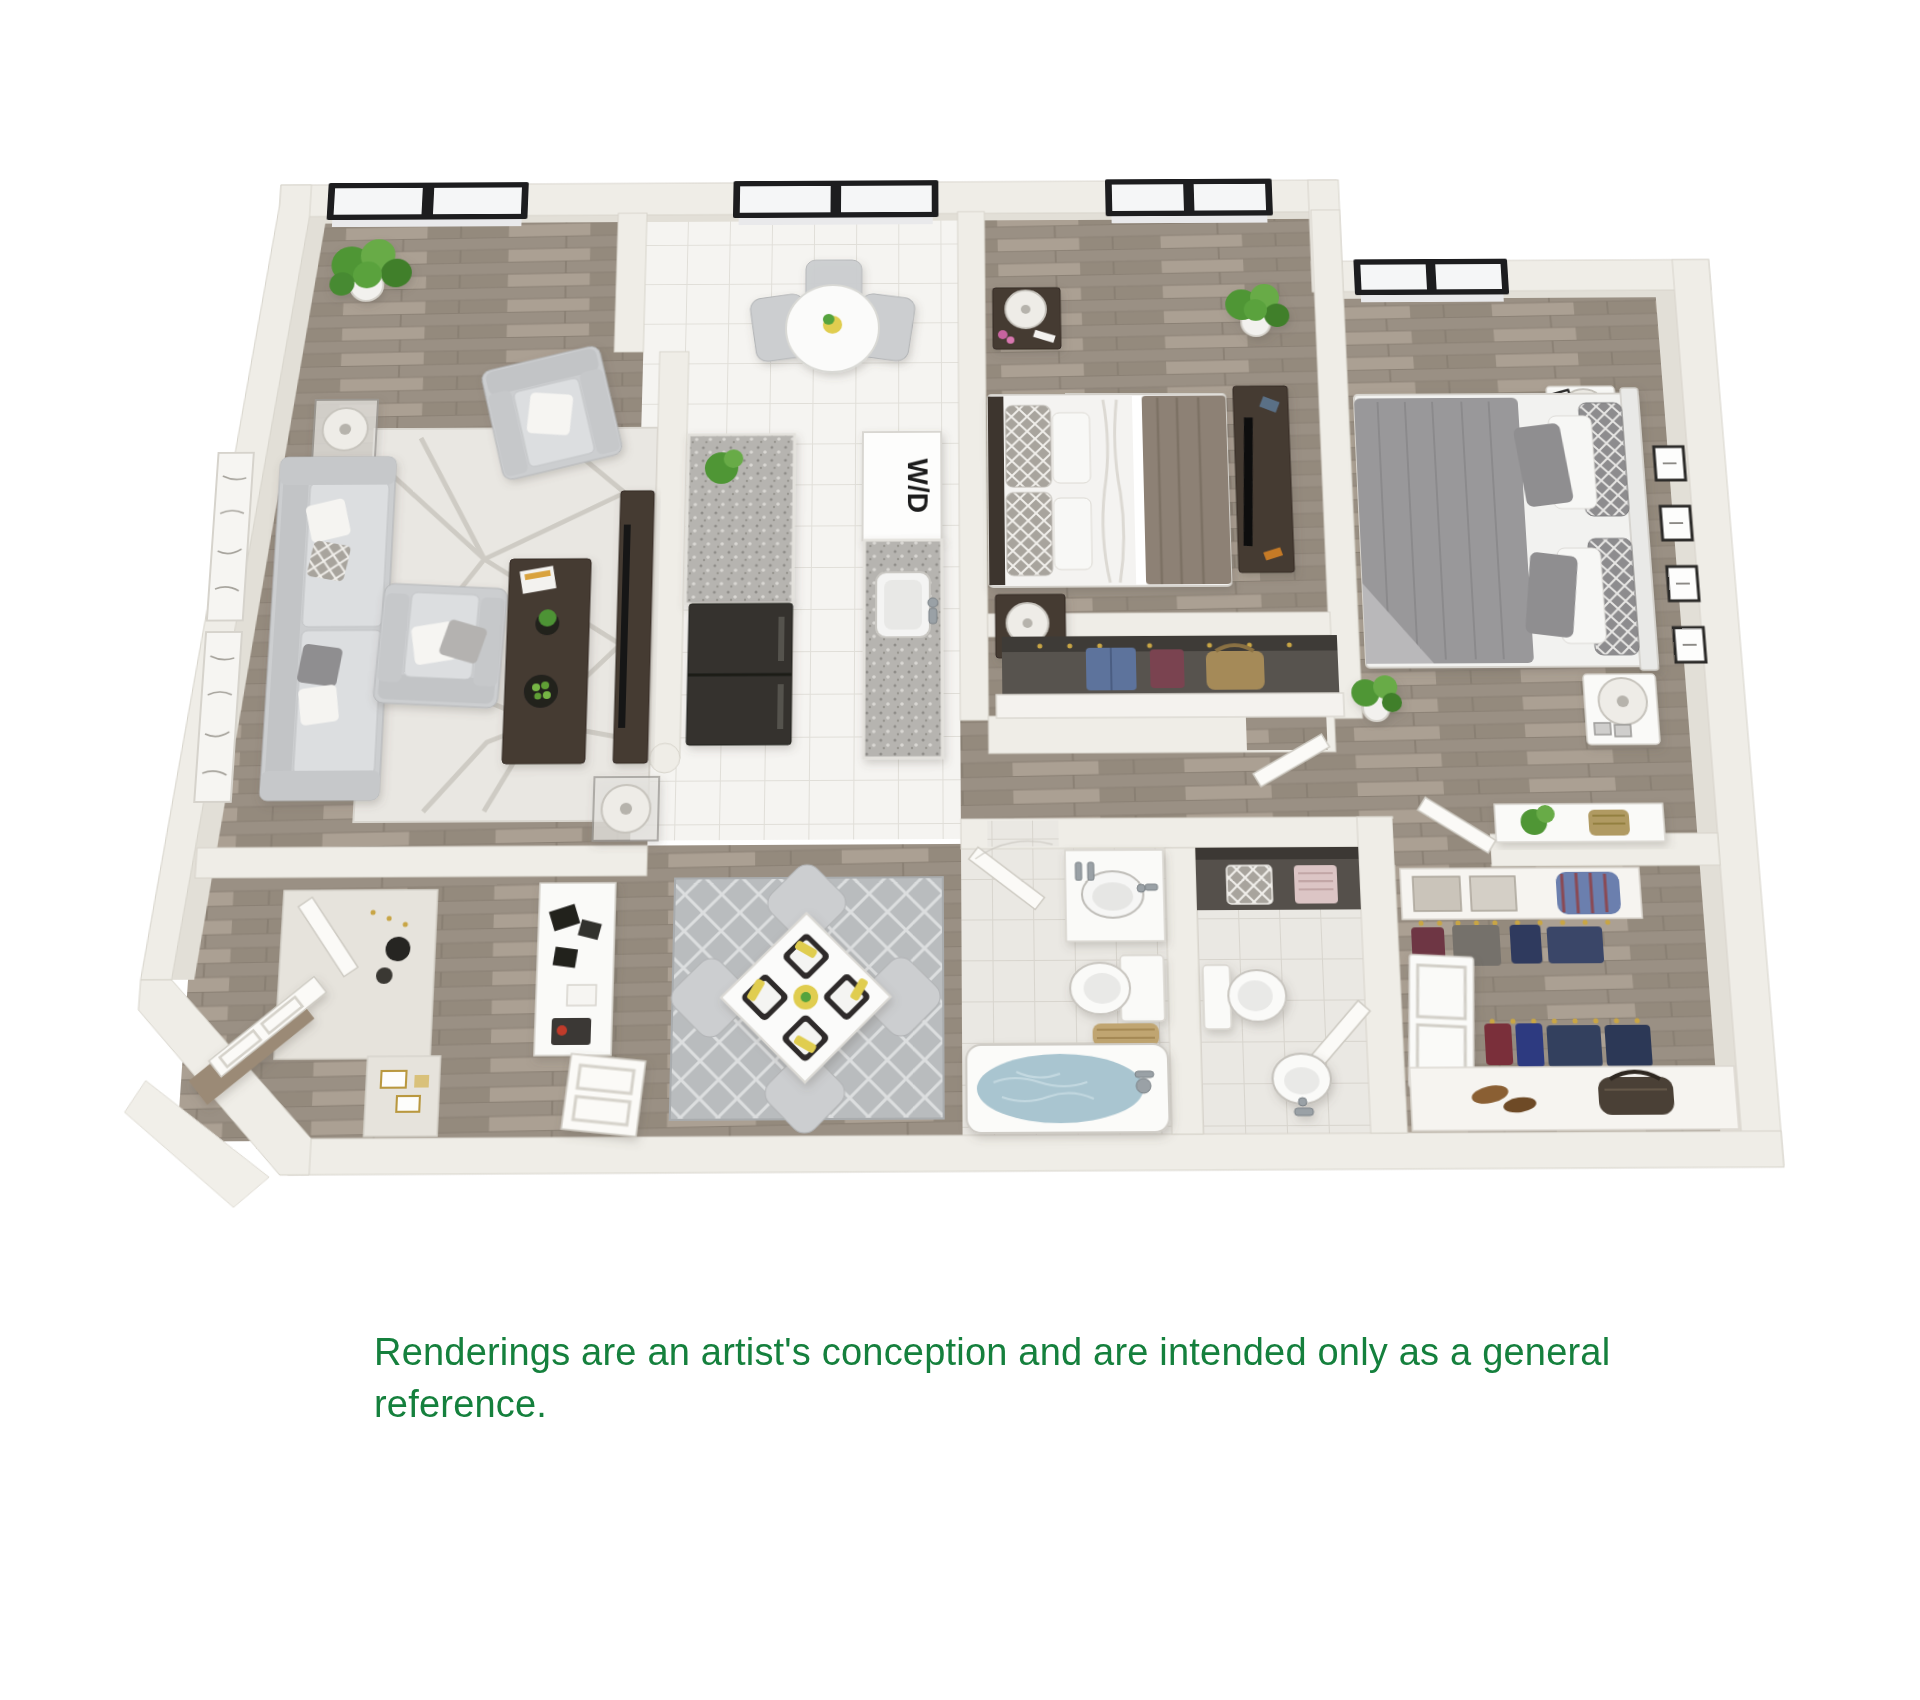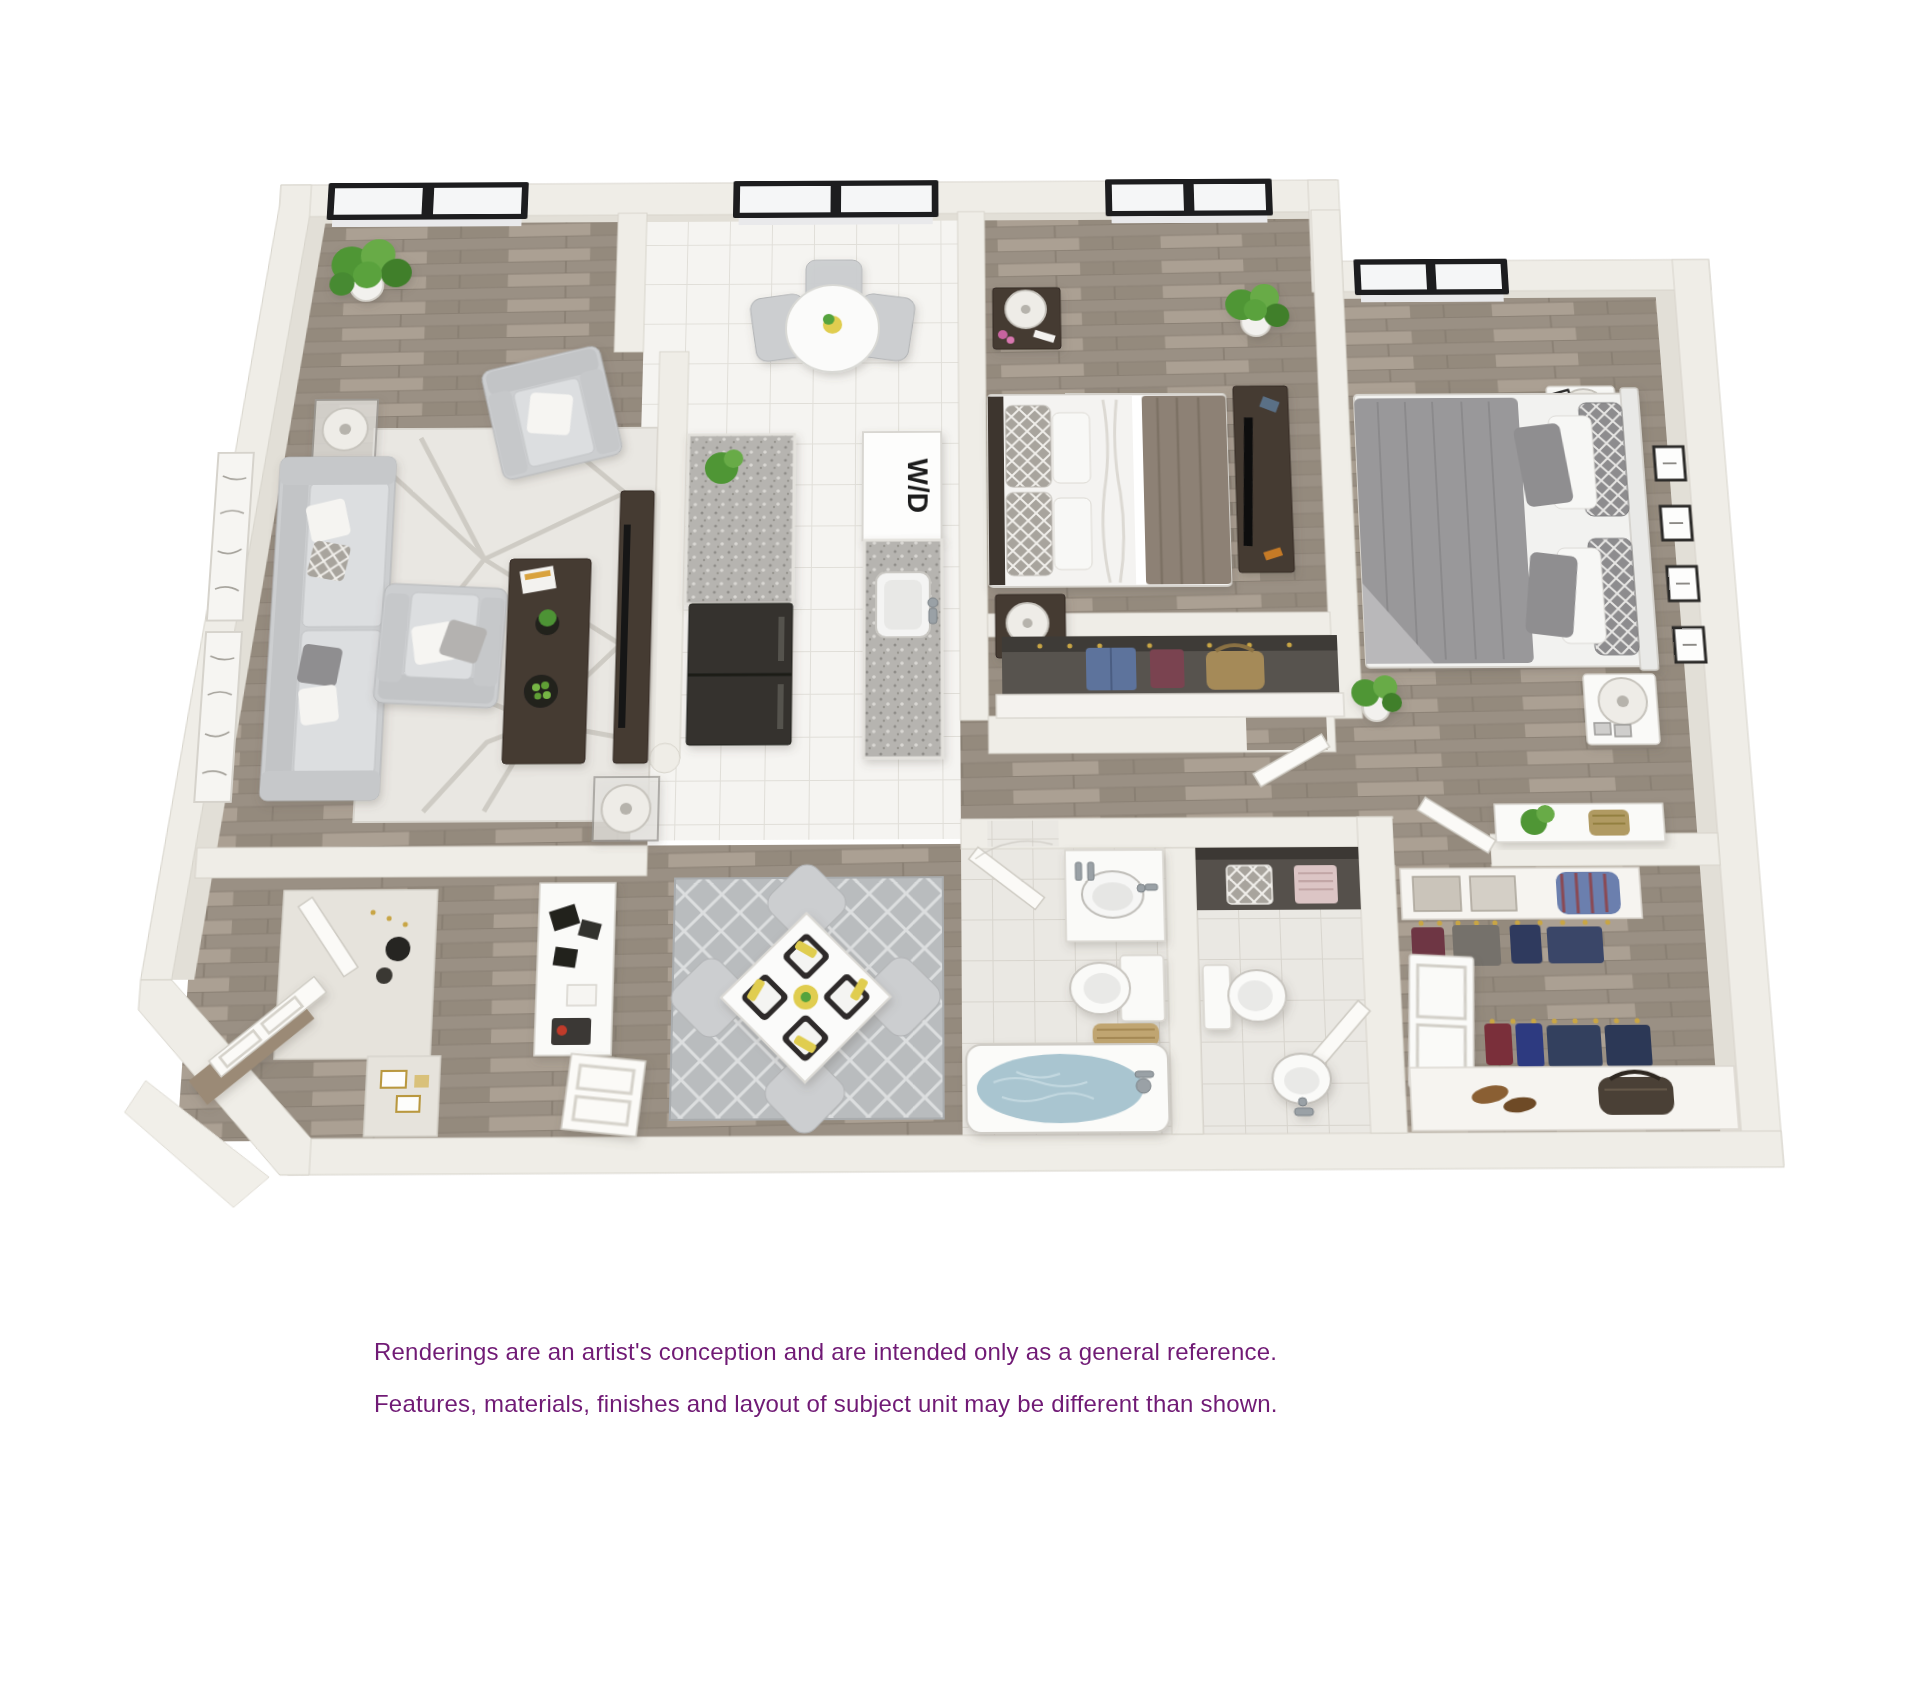--- a/index.html
+++ b/index.html
@@ -3,21 +3,21 @@
 <meta charset="utf-8">
 <style>
   html,body{margin:0;padding:0;background:#ffffff;}
   #page{position:relative;width:1920px;height:1700px;background:#ffffff;overflow:hidden;
         font-family:"Liberation Sans", sans-serif;}
   #plan-stage{position:absolute;left:150px;top:122px;width:1620px;height:1080px;
         transform-origin:50% 50%;
         transform:perspective(2700px) rotateX(15deg) rotateZ(-0.3deg);}
   #plan-stage svg{overflow:visible;display:block;}
   .disclaimer{position:absolute;left:374px;top:1326px;width:1250px;
-        font-size:24px;line-height:52px;color:#701a75;letter-spacing:0.2px;}
+        font-size:38px;line-height:52px;color:#15803d;letter-spacing:0.2px;}
   .disclaimer p{margin:0;}
   
   .wall{fill:#efede7;stroke:#d7d4cb;stroke-width:1;}
   .wallface{fill:#e2dfd7;stroke:none;}
   .doorleaf{fill:#fbfaf7;stroke:#cfccc4;stroke-width:1.5;}
   .white-furn{fill:#fafaf8;stroke:#d9d6d0;stroke-width:1.5;}
   .dark-furn{fill:#443a32;stroke:#352c26;stroke-width:1;}
   .gray-seat{fill:#ccced0;stroke:#b2b4b6;stroke-width:1;}
   .gray-seat-light{fill:#dcdee0;stroke:#c2c4c6;stroke-width:1;}
   .lamp{fill:#eeece7;stroke:#c7c4bd;stroke-width:2;}
@@ -574,16 +574,15 @@
       <rect x="600" y="864" width="22" height="9" rx="3" transform="rotate(120 611 868)"></rect>
     </g>
   </g>
 </g>
 
 </svg>
 </div>
 
 <div class="disclaimer">
   <p>Renderings are an artist's conception and are intended only as a general reference.</p>
-  <p>Features, materials, finishes and layout of subject unit may be different than shown.</p>
 </div>
 
 </div>
 
 </body></html>

